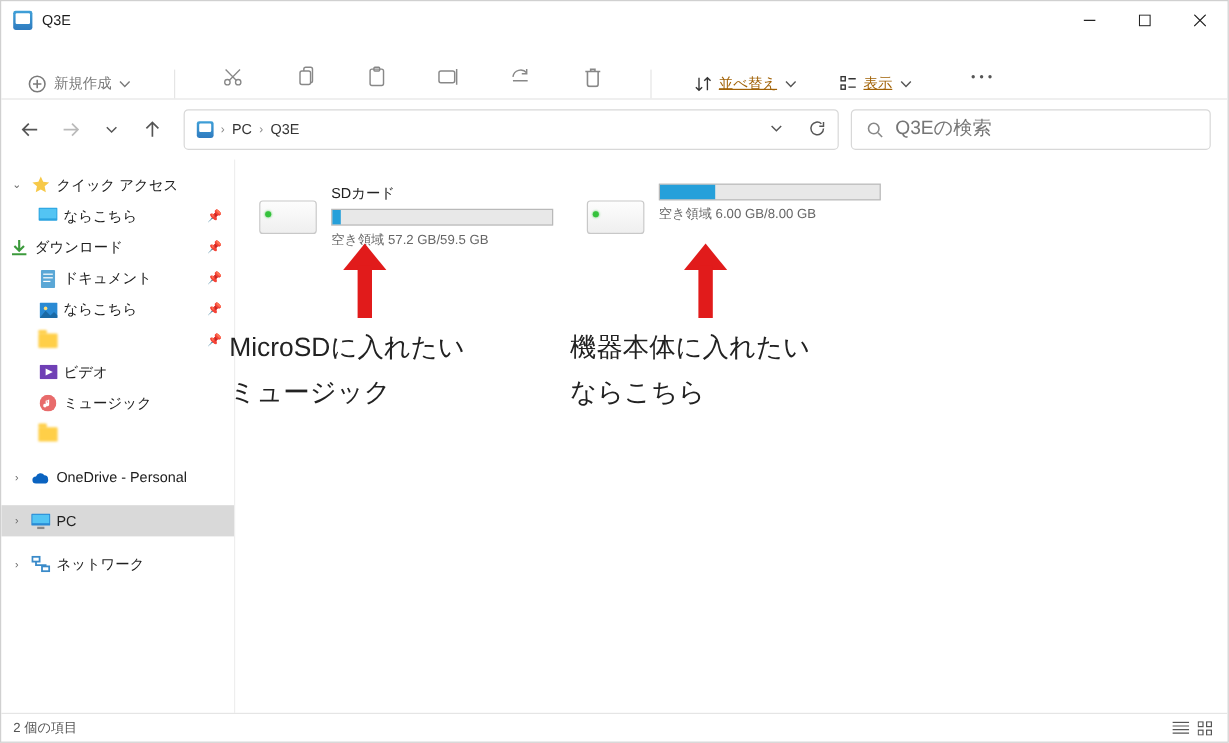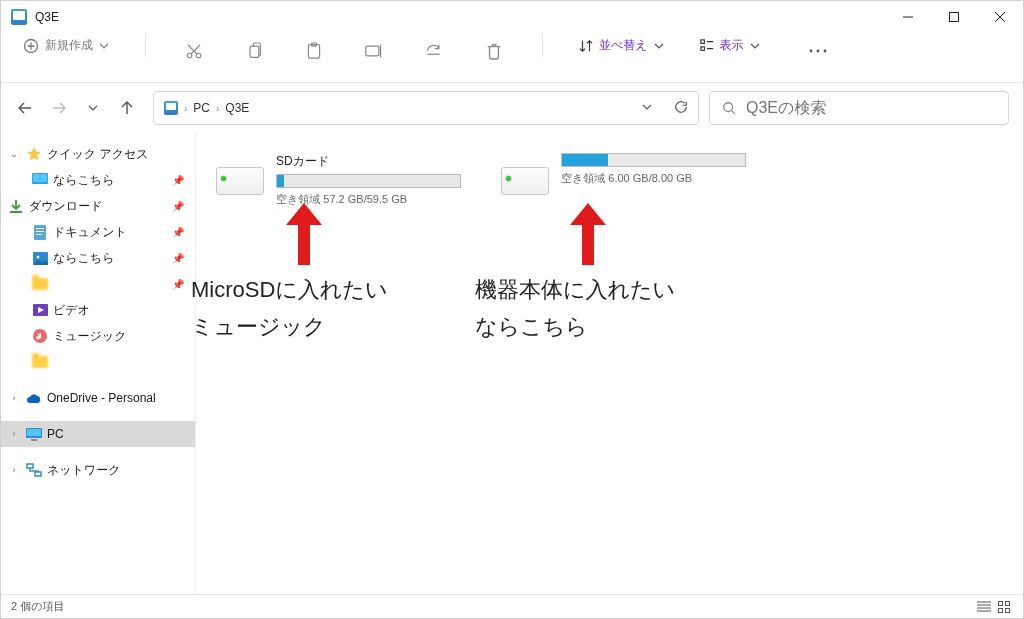--- a/index.html
+++ b/index.html
@@ -8,26 +8,26 @@
   
   .titlebar { height: 32px; display: flex; align-items: center; padding-left: 10px; justify-content: space-between; }
   .titlebar-left { display: flex; align-items: center; gap: 8px; }
   .titlebar-icon { width: 16px; height: 16px; background: linear-gradient(180deg,#3fa0d8 0%,#2f7bbf 100%); border-radius: 2px; position: relative; }
   .titlebar-icon::after { content:""; position:absolute; inset:2px 2px 5px 2px; background:#fff; border-radius:1px; }
   .titlebar-title { font-size: 12px; }
   .winbtns { display: flex; }
   .winbtn { width: 46px; height: 32px; display:flex; align-items:center; justify-content:center; }
 
   
-  .toolbar { height: 50px; display: flex; align-items: flex-start; padding: 0 14px; gap: 20px; border-bottom: 1px solid #e5e5e5; }
+  .toolbar { height: 50px; display: flex; align-items: flex-end; padding: 0 14px; gap: 20px; border-bottom: 1px solid #e5e5e5; }
   .tb-new { display:flex; align-items:center; gap:6px; color:#7a7a7a; padding:4px 8px; border-radius:4px; }
   .tb-new svg { stroke:#7a7a7a; }
   .tb-sep { width:1px; height:24px; background:#e5e5e5; margin:0 8px; }
   .tb-icon { width:40px; height:36px; display:flex; align-items:center; justify-content:center; color:#7a7a7a; border-radius:4px; }
-  .tb-label { display:flex; align-items:center; gap:6px; color:#6d28d9; padding:4px 8px; border-radius:4px; }
+  .tb-label { display:flex; align-items:center; gap:6px; color:#a16207; padding:4px 8px; border-radius:4px;text-decoration:underline; }
 
   
   .addrrow { height: 50px; display:flex; align-items:center; padding:0 14px; gap:10px; }
   .navbtns { display:flex; align-items:center; gap:14px; margin-right:6px; color:#5a5a5a; }
   .navbtn { width:20px; height:20px; display:flex; align-items:center; justify-content:center; }
   .addrbar { flex:1; height:34px; border:1px solid #d8d8d8; border-radius:4px; display:flex; align-items:center; padding:0 10px; gap:6px; color:#333; }
   .addrbar .crumb-sep { color:#888; font-size:10px; }
   .addrbar .spacer { flex:1; }
   .searchbar { width:300px; height:34px; border:1px solid #d8d8d8; border-radius:4px; display:flex; align-items:center; padding:0 12px; gap:10px; color:#666; }
   .searchbar input { border:none; outline:none; font-size:16px; flex:1; color:#a21caf; }
@@ -38,21 +38,21 @@
   .tree-item { display:flex; align-items:center; height:26px; padding:0 10px 0 6px; gap:4px; font-size:12px; color:#202020; }
   .tree-item.selected { background:#d9d9d9; }
   .tree-chevron { width:14px; display:flex; justify-content:center; color:#6a6a6a; font-size:9px; }
   .tree-icon { width:18px; height:18px; display:flex; align-items:center; justify-content:center; }
   .tree-spacer { height:10px; }
   .pin { margin-left:auto; color:#8a8a8a; font-size:10px; }
 
   .content { flex:1; position:relative; padding:18px 20px; }
 
   
-  .drives { display:flex; gap:40px; }
+  .drives { display:flex; gap:28px; }
   .drive { display:flex; gap:12px; align-items:flex-start; width:245px; }
   .drive-icon { width:48px; height:28px; margin-top:16px; border:1px solid #c8c8c8; border-radius:3px; background:linear-gradient(#fdfdfd,#efefef); position:relative; }
   .drive-icon::before { content:""; position:absolute; left:4px; top:8px; width:5px; height:5px; border-radius:50%; background:#35c23c; box-shadow:0 0 2px #35c23c; }
   .drive-meta { flex:1; padding-top:2px; }
   .drive-name { font-size:12px; color:#222; margin-bottom:4px; }
   .drive-bar { height:14px; border:1px solid #b9b9b9; background:#e8e8e8; margin-bottom:4px; }
   .drive-bar-fill { height:100%; background:#26a0da; }
   .drive-free { font-size:11px; color:#666; }
 
   

